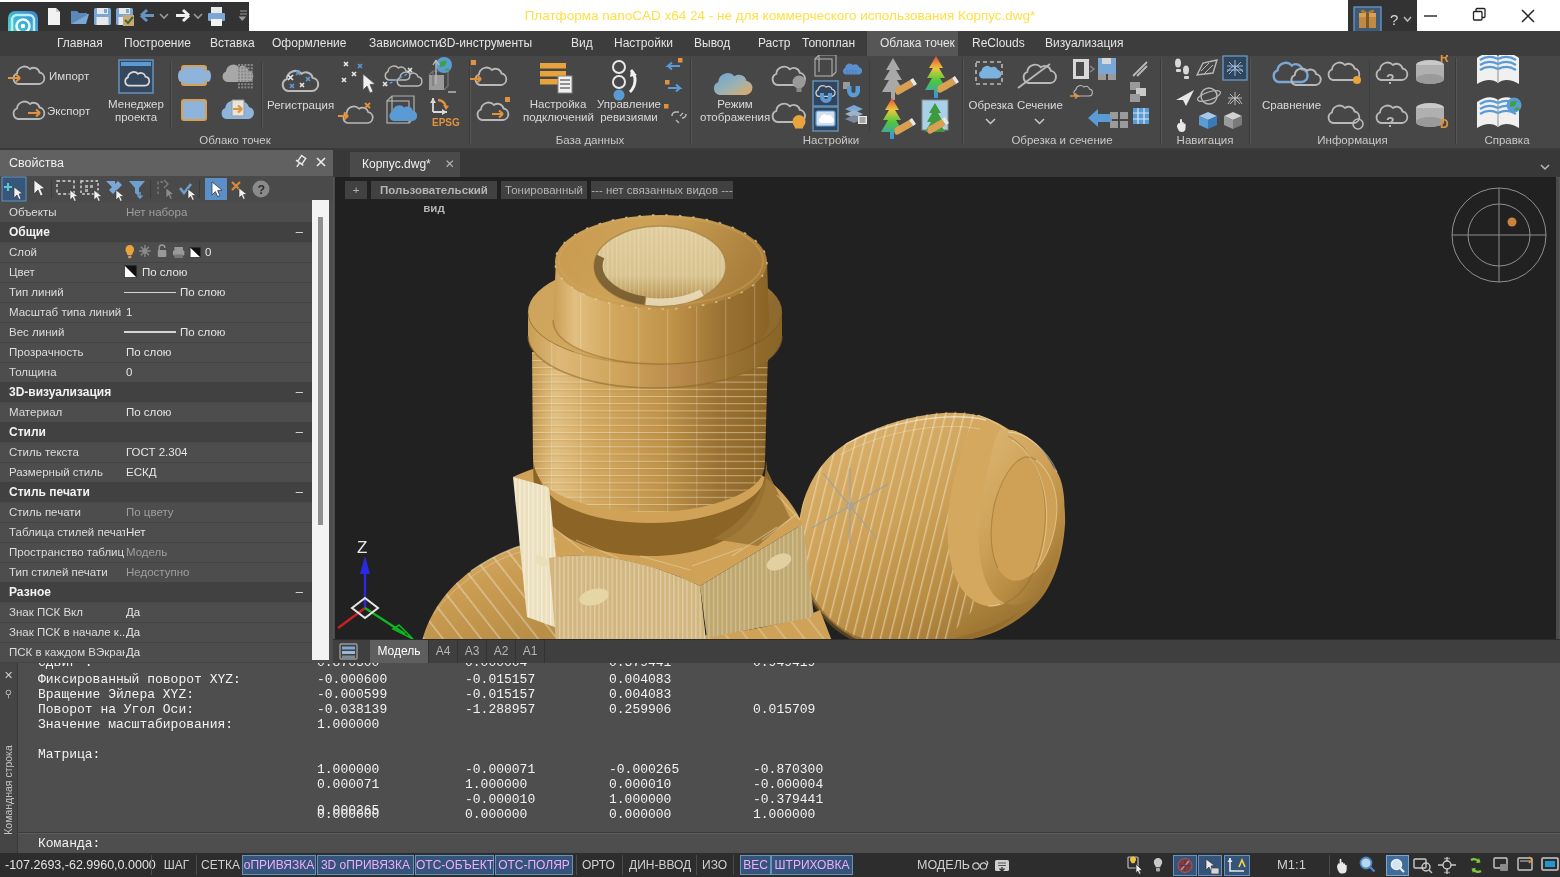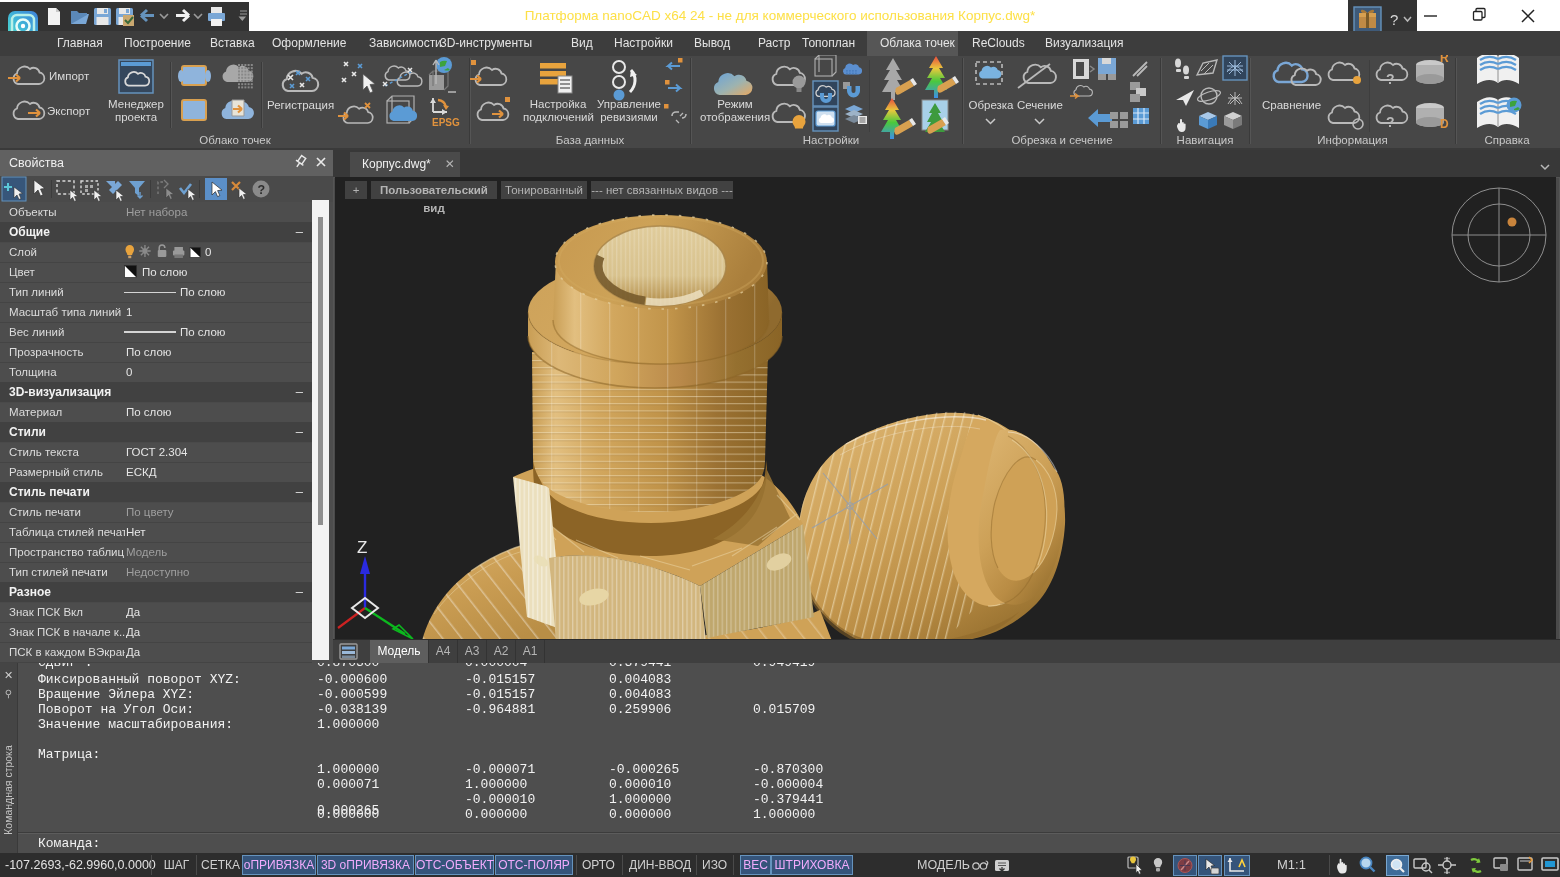--- a/index.html
+++ b/index.html
@@ -922,21 +922,21 @@
       <div class="cline" style="top:9px;">Фиксированный поворот XYZ:</div>
       <div class="cline" style="top:9px;left:317px;">-0.000600</div>
       <div class="cline" style="top:9px;left:465px;">-0.015157</div>
       <div class="cline" style="top:9px;left:609px;">0.004083</div>
       <div class="cline" style="top:24px;">Вращение Эйлера XYZ:</div>
       <div class="cline" style="top:24px;left:317px;">-0.000599</div>
       <div class="cline" style="top:24px;left:465px;">-0.015157</div>
       <div class="cline" style="top:24px;left:609px;">0.004083</div>
       <div class="cline" style="top:39px;">Поворот на Угол Оси:</div>
       <div class="cline" style="top:39px;left:317px;">-0.038139</div>
-      <div class="cline" style="top:39px;left:465px;">-0.964881</div>
+      <div class="cline" style="top:39px;left:465px;">-1.288957</div>
       <div class="cline" style="top:39px;left:609px;">0.259906</div>
       <div class="cline" style="top:39px;left:753px;">0.015709</div>
       <div class="cline" style="top:54px;">Значение масштабирования:</div>
       <div class="cline" style="top:54px;left:317px;">1.000000</div>
       <div class="cline" style="top:84px;">Матрица:</div>
       <div class="cline" style="top:99px;left:317px;">1.000000</div>
       <div class="cline" style="top:99px;left:465px;">-0.000071</div>
       <div class="cline" style="top:99px;left:609px;">-0.000265</div>
       <div class="cline" style="top:99px;left:753px;">-0.870300</div>
       <div class="cline" style="top:114px;left:317px;">0.000071</div>

